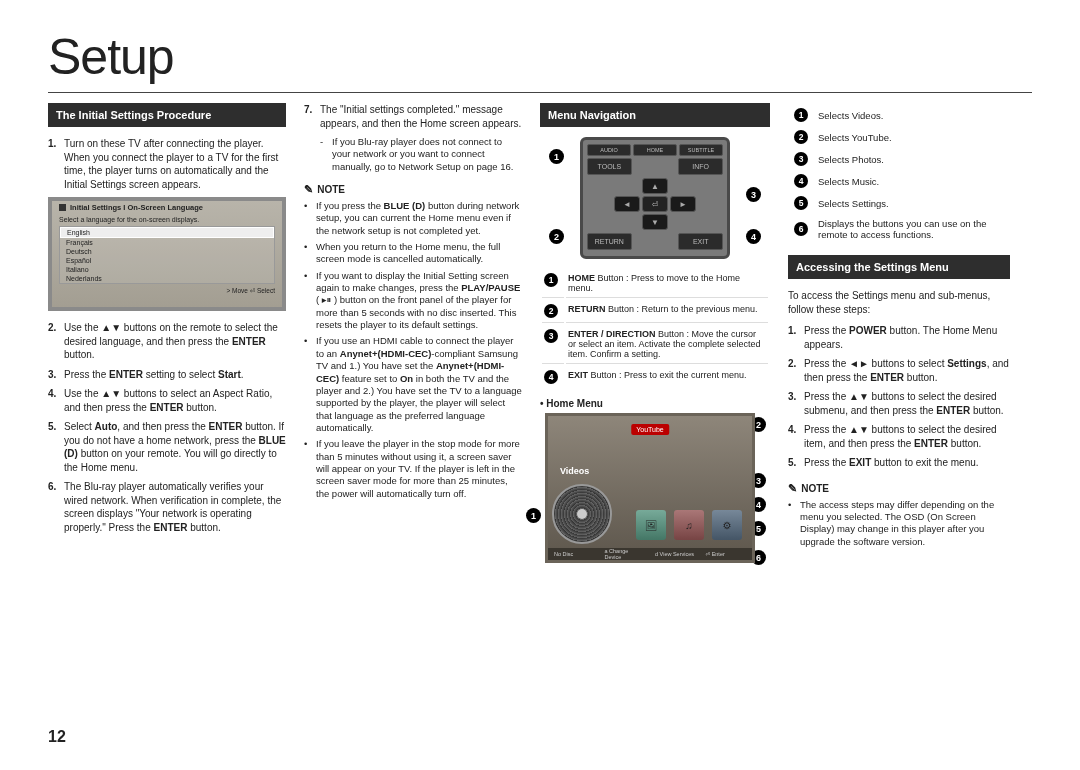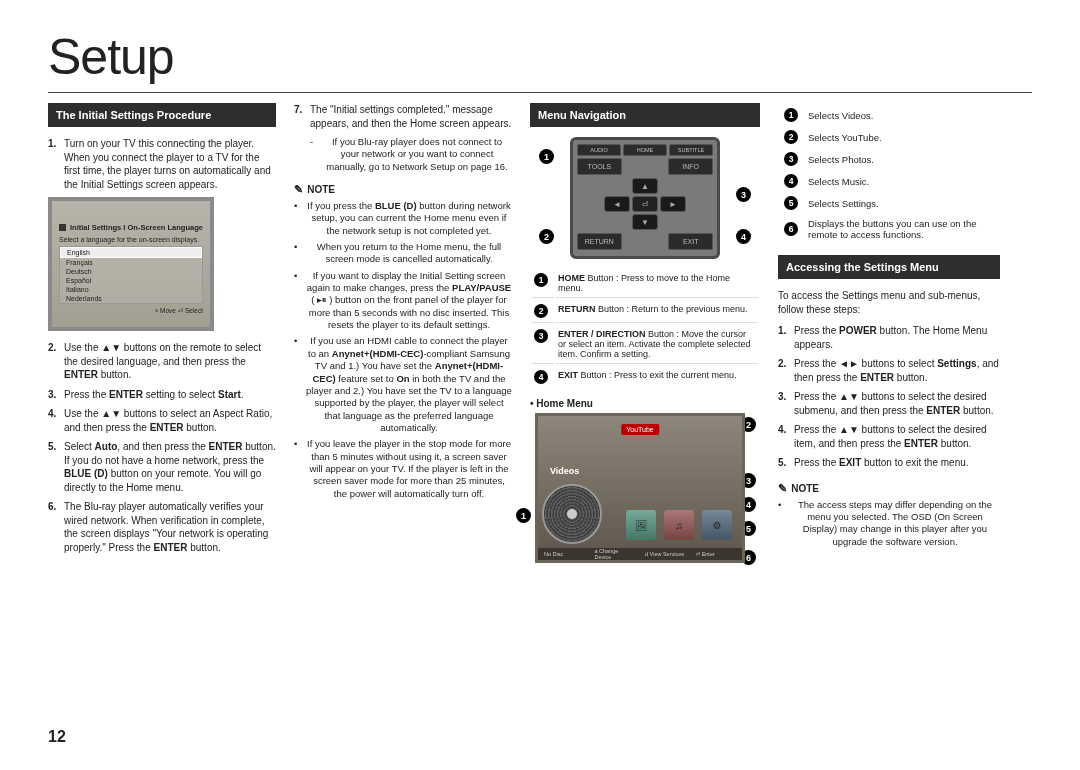--- a/index.html
+++ b/index.html
@@ -39,34 +39,34 @@
     background: #2e2e2e;
     color: #fff;
     font-weight: bold;
     font-size: 11px;
     padding: 6px 8px;
     margin-bottom: 10px;
   }
   .ol { list-style: none; padding: 0; }
   .ol > li { padding-left: 16px; position: relative; margin-bottom: 6px; line-height: 1.35; }
   .ol > li .num { position: absolute; left: 0; font-weight: bold; }
-  .ul { list-style: none; padding-left: 0; text-align: center; }
+  .ul { list-style: none; padding-left: 0; }
   .ul > li { padding-left: 12px; position: relative; margin-bottom: 4px; line-height: 1.3; font-size: 9.5px; }
   .ul > li::before { content: "•"; position: absolute; left: 0; }
   .ul2 > li::before { content: "-"; }
   .note-lbl { font-weight: bold; display: inline-flex; align-items: center; gap: 4px; margin: 6px 0 4px 0; }
   .note-lbl::before { content: "✎"; font-size: 11px; }
   .bullet-head { font-weight: bold; margin: 8px 0 4px 0; font-size: 10px; }
 
   .lang-panel {
     border: 4px solid #8a8a8a;
     background: linear-gradient(#b8b4aa, #a39e92);
-    width: 166px;
+    width: 238px;
     margin: 6px 0 10px 0;
-    padding: 22px 7px 12px 7px;
+    padding: 2px 7px 12px 7px;
     color: #222;
     font-size: 7.5px;
   }
   .lang-panel .ptitle { font-weight: bold; display: flex; align-items: center; gap: 4px; margin-bottom: 4px; }
   .gear { width: 7px; height: 7px; background: #333; display: inline-block; }
   .lang-sub { font-size: 7px; margin-bottom: 3px; }
   .lang-list { background: rgba(255,255,255,0.1); border: 1px solid #999; }
   .lang-list div { padding: 1px 6px; font-size: 7px; }
   .lang-list div.sel { background: #eee; border: 1px solid #fff; }
   .lang-foot { text-align: right; font-size: 6.5px; margin-top: 3px; }
@@ -130,21 +130,21 @@
 
 <div class="page">
   <div class="title">Setup</div>
   <hr class="hr">
 
   <div class="cols">
 
     <div class="col col1">
       <div class="sect-head">The Initial Settings Procedure</div>
       <ol class="ol">
-        <li><span class="num">1.</span><span>Turn on your TV this connecting the player.</span><br><span>When you connect the player to a TV for the first time, the player turns on automatically and the Initial Settings screen appears.</span></li>
+        <li><span class="num">1.</span><span>Turn on these TV after connecting the player.</span><br><span>When you connect the player to a TV for the first time, the player turns on automatically and the Initial Settings screen appears.</span></li>
       </ol>
 
       <div class="lang-panel">
         <div class="ptitle">
             <span class="gear"></span>
             <span>Initial Settings I On-Screen Language</span>
           </div>
         <div class="lang-sub">Select a language for the on-screen displays.</div>
         <div class="lang-list">
           <div class="sel">English</div>

